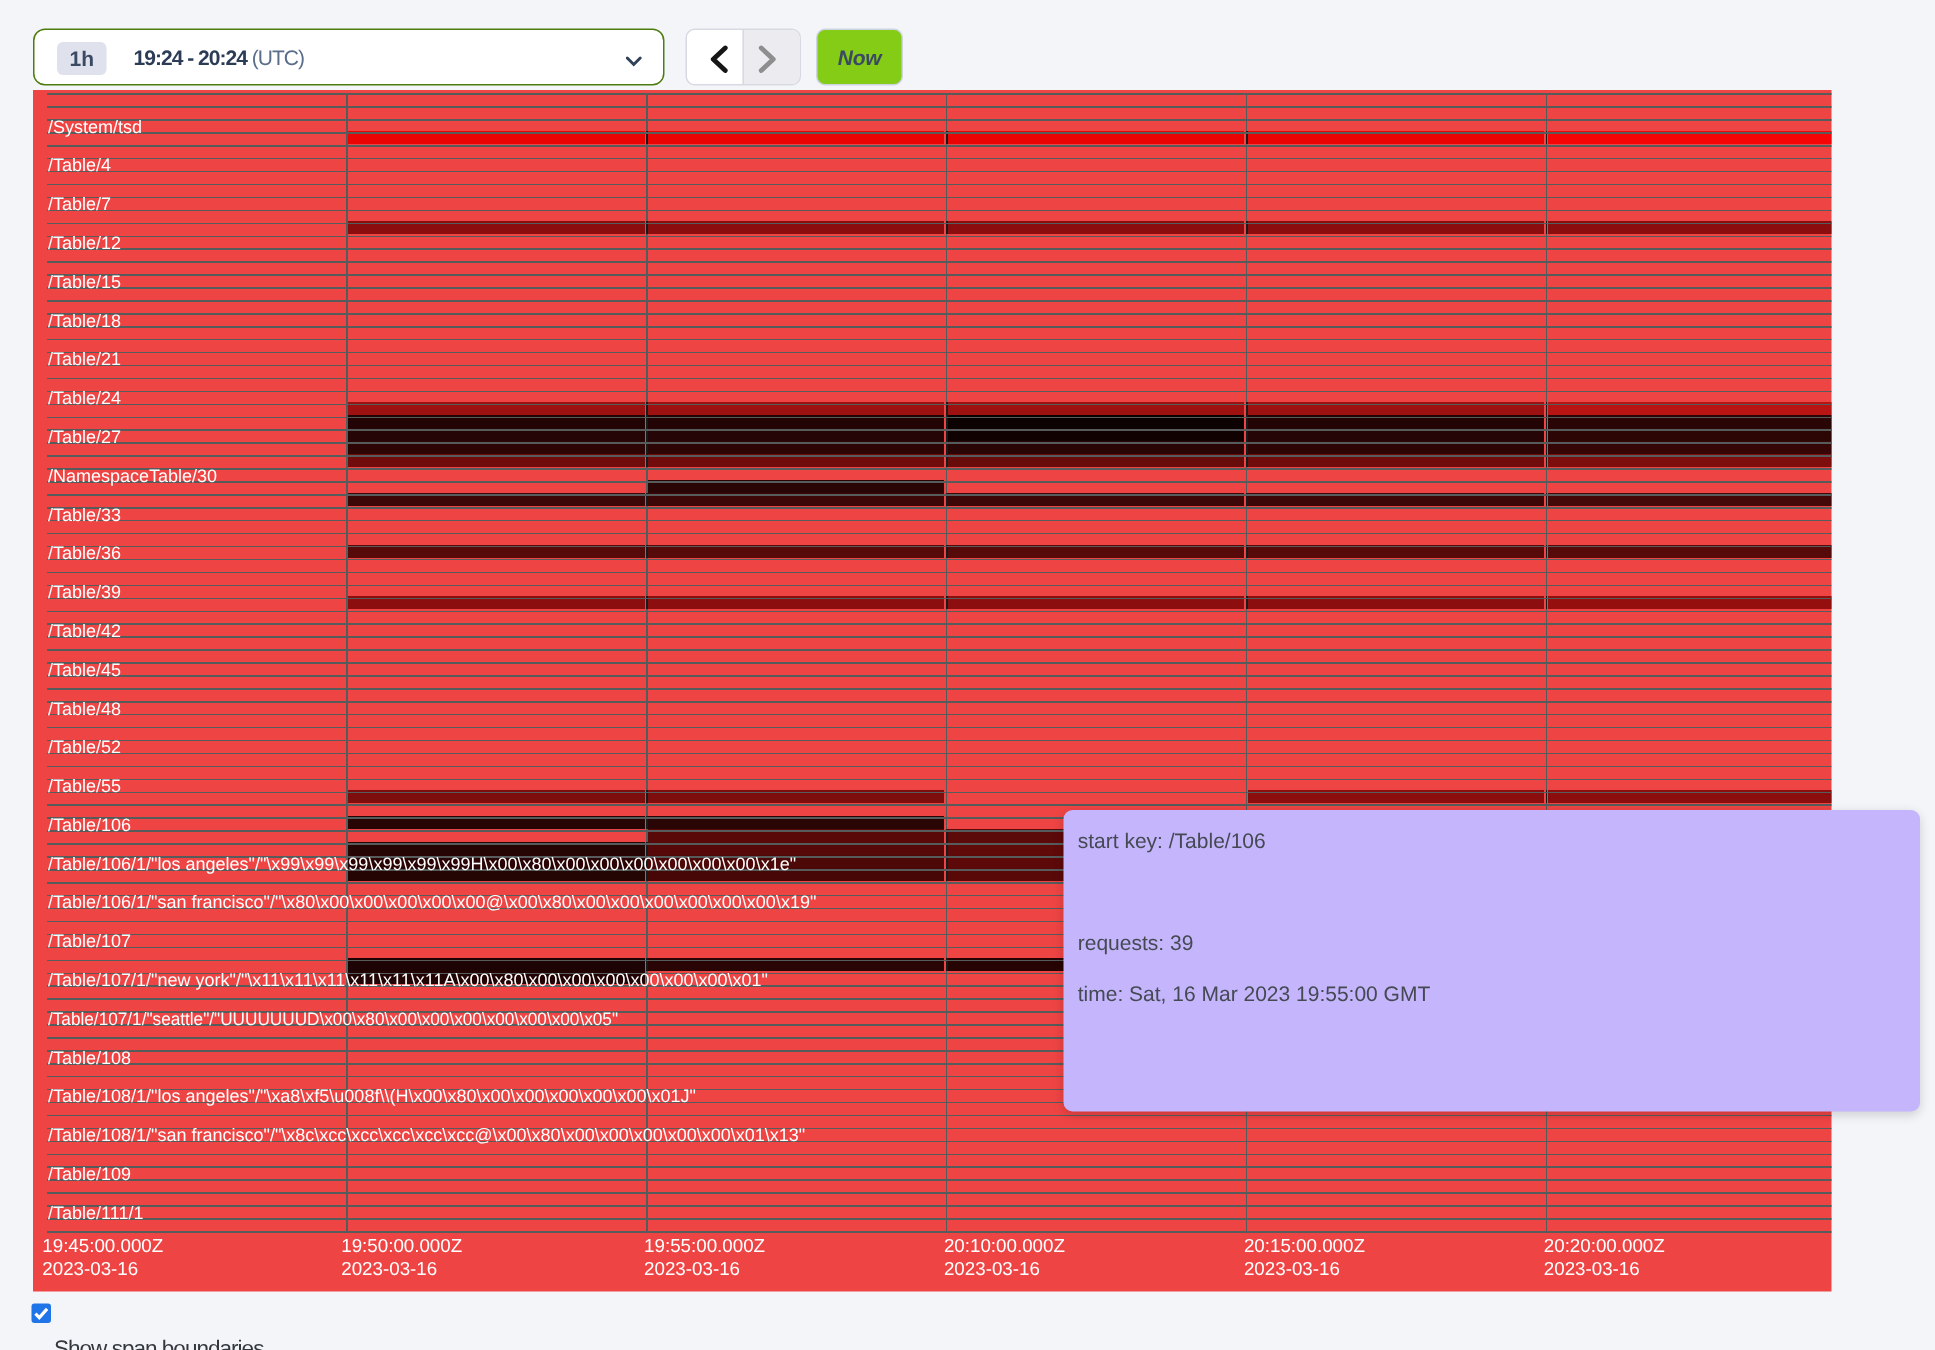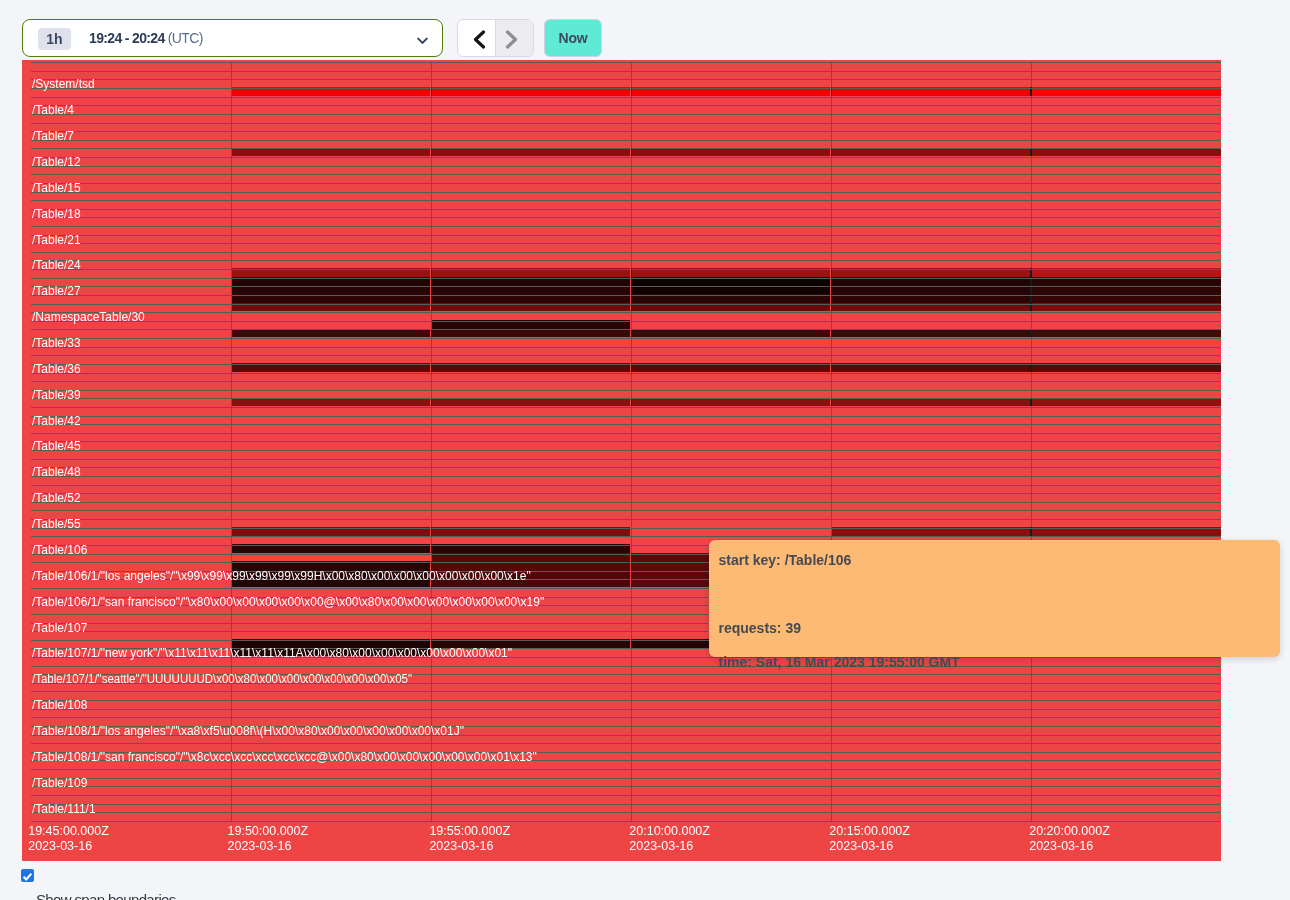--- a/index.html
+++ b/index.html
@@ -5,23 +5,23 @@
   * { margin:0; padding:0; box-sizing:border-box; }
   html,body { width:1290px; height:900px; background:#f4f5f9; font-family:"Liberation Sans", sans-serif; position:relative; overflow:hidden; }
   .selectbox { position:absolute; left:22px; top:19px; width:421px; height:38px; background:#fff; border:1px solid #4d7c0f; border-radius:8px; }
   .badge { position:absolute; left:15px; top:8px; width:33px; height:22px; background:#dfe2ed; border-radius:4px; color:#3b4a63; font-size:14px; font-weight:bold; text-align:center; line-height:22px; }
   .trange { position:absolute; left:66px; top:0; height:36px; line-height:36px; font-size:14px; letter-spacing:-0.65px; color:#2c3c57; font-weight:bold; white-space:pre; }
   .trange .utc { color:#5a6e8c; font-weight:normal; }
   .selchev { position:absolute; right:14px; top:17px; }
   .arrows { position:absolute; left:457px; top:19px; width:77px; height:38px; border:1px solid #d7dae2; border-radius:6px; background:#fff; overflow:hidden; }
   .arrowR { position:absolute; right:0; top:0; width:38px; height:36px; background:#ececf0; border-left:1px solid #d7dae2; }
   .arrows svg { position:absolute; top:10px; }
-  .nowbtn { position:absolute; left:544px; top:19px; width:58px; height:38px; background:#5eead4; border:1px solid #ccd3e2; border-radius:6px; color:#3b4a63; font-size:14px; letter-spacing:-0.2px; font-weight:bold; text-align:center; line-height:36px; }
+  .nowbtn { position:absolute; left:544px; top:19px; width:58px; height:38px; background:#84cc16; border:1px solid #ccd3e2; border-radius:6px; color:#3b4a63; font-size:14px; letter-spacing:-0.2px; font-weight:bold; text-align:center; line-height:36px;font-style:italic; }
   #canvas { position:absolute; left:22px; top:59.5px; width:1199px; height:801.5px; background:#ef4444; }
-  #tooltip { position:absolute; left:709px; top:540px; width:571px; height:117px; background:#fdba74; border-radius:6px; box-shadow:0 2px 7px rgba(0,0,0,0.16); color:#454a52; font-size:14px;font-weight:bold; }
+  #tooltip { position:absolute; left:709px; top:540px; width:571px; height:201px; background:#c4b5fd; border-radius:6px; box-shadow:0 2px 7px rgba(0,0,0,0.16); color:#454a52; font-size:14px; }
   #tooltip div { position:absolute; left:9.5px; white-space:pre; }
   .cbrow { position:absolute; left:21px; top:868px; }
   .cb { position:absolute; left:0; top:1px; width:13px; height:13px; background:#1f74e8; border-radius:2px; }
   .cblabel { position:absolute; left:15px; top:-1px; font-size:15px; letter-spacing:-0.65px; color:#33383f; white-space:pre;margin-top:24px; }
 </style>
 </head>
 <body>
 <div class="selectbox">
   <div class="badge">1h</div>
   <div class="trange">19:24 - 20:24 <span class="utc">(UTC)</span></div>

